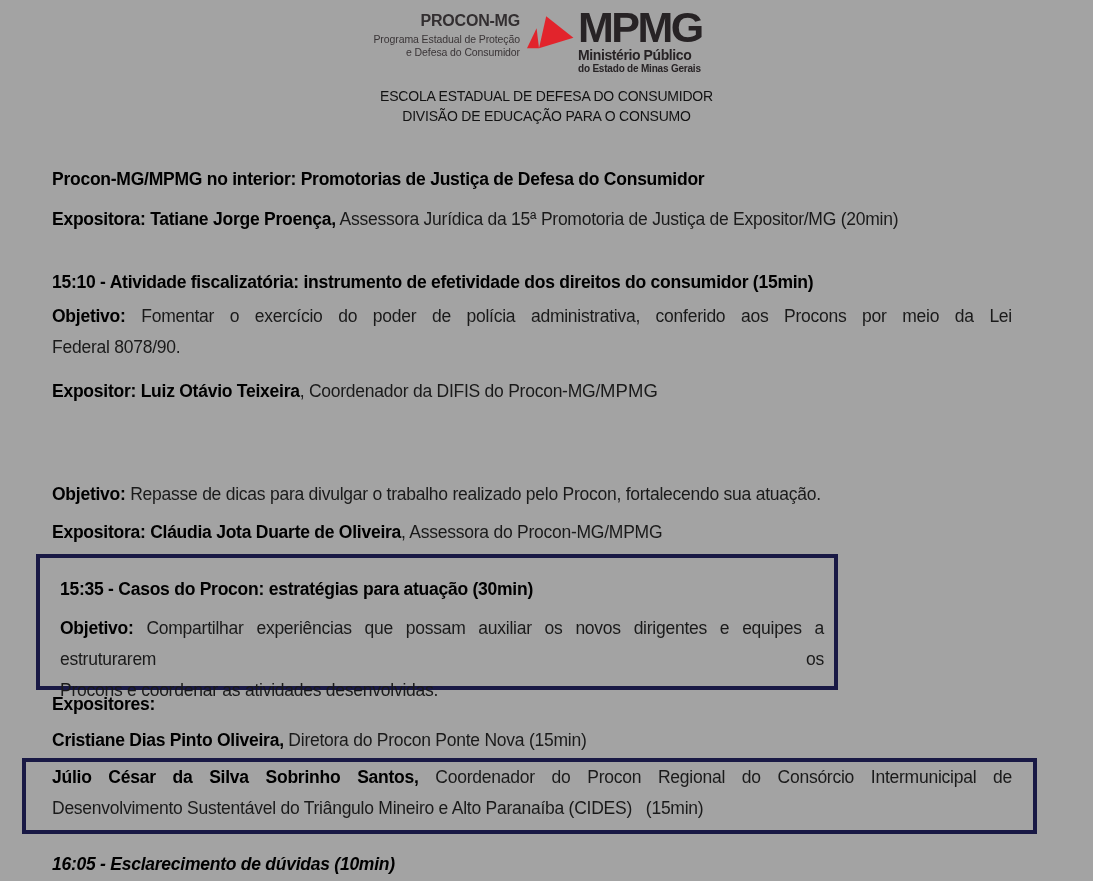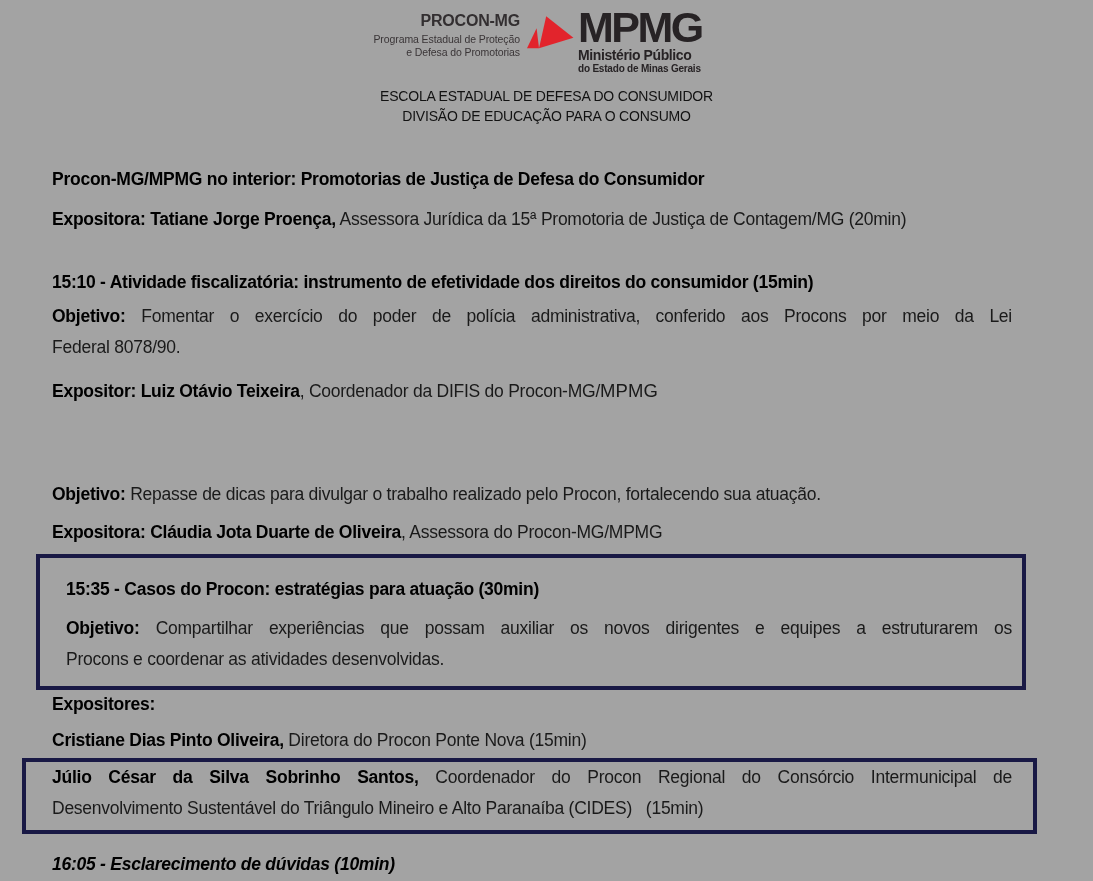--- a/index.html
+++ b/index.html
@@ -37,57 +37,57 @@
     -moz-text-align-last:justify;
     text-align-last:justify;
   }
   .mpmg-inline{font-size:18.5px;letter-spacing:0.1px;}
   
   .hbox{
     box-sizing:border-box;
     border:4px solid #191945;
     background:transparent;
   }
-  .box1{top:554px;left:36px;width:990px;height:136px;padding:18px 10px 0 26px;}
+  .box1{top:554px;left:36px;width:802px;height:136px;padding:18px 10px 0 20px;}
   .box1 .bx-title{position:static;left:auto;width:auto;line-height:26px;}
   .box1 .bx-obj{position:static;left:auto;width:auto;line-height:31px;margin-top:11px;}
   .box1 .bx-obj2{position:static;left:auto;width:auto;line-height:31px;}
   .box2{top:758px;left:22px;width:1015px;height:76px;padding:0 21px 0 26px;}
   .box2 .bx-line{position:static;left:auto;width:auto;line-height:31px;}
 </style>
 </head>
 <body>
 
 <div class="page">
 
   <div class="abs procon-block">
     <div class="procon-title">PROCON-MG</div>
     <div class="procon-sub">Programa Estadual de Proteção</div>
-    <div class="procon-sub">e Defesa do Promotorias</div>
+    <div class="procon-sub">e Defesa do Consumidor</div>
   </div>
 
   <div class="abs mpmg-block">
     <svg class="mpmg-icon" viewBox="0 0 60 42" aria-hidden="true">
       <polygon points="24,0 58,27 15,40" fill="#e2242c"></polygon>
       <polygon points="0,40 12,15 15,40" fill="#e2242c"></polygon>
     </svg>
     <div class="mpmg-text">
       <div class="mpmg-acronym">MPMG</div>
       <div class="mpmg-name1">Ministério Público</div>
       <div class="mpmg-name2">do Estado de Minas Gerais</div>
     </div>
   </div>
 
   <div class="abs school">
     <div>ESCOLA ESTADUAL DE DEFESA DO CONSUMIDOR</div>
     <div>DIVISÃO DE EDUCAÇÃO PARA O CONSUMO</div>
   </div>
 
   <div class="abs line bold" style="top:164px;">Procon-MG/MPMG no interior: Promotorias de Justiça de Defesa do Consumidor</div>
-  <div class="abs line" style="top:204px;"><span class="bold">Expositora: Tatiane Jorge Proença,</span><span> Assessora Jurídica da 15ª Promotoria de Justiça de Contagem/MG (20min)</span></div>
+  <div class="abs line" style="top:204px;"><span class="bold">Expositora: Tatiane Jorge Proença,</span><span> Assessora Jurídica da 15ª Promotoria de Justiça de Expositor/MG (20min)</span></div>
 
   <div class="abs line bold" style="top:267px;">15:10 - Atividade fiscalizatória: instrumento de efetividade dos direitos do consumidor (15min)</div>
   <div class="abs line just" style="top:301px;"><span class="bold">Objetivo:</span><span> Fomentar o exercício do poder de polícia administrativa, conferido aos Procons por meio da Lei</span></div>
   <div class="abs line" style="top:332px;">Federal 8078/90.</div>
   <div class="abs line" style="top:376px;"><span class="bold">Expositor: Luiz Otávio Teixeira</span><span>, Coordenador da DIFIS do Procon-MG/</span><span class="mpmg-inline">MPMG</span></div>
 
   <div class="abs line" style="top:479px;"><span class="bold">Objetivo:</span><span> Repasse de dicas para divulgar o trabalho realizado pelo Procon, fortalecendo sua atuação.</span></div>
   <div class="abs line" style="top:517px;"><span class="bold">Expositora: Cláudia Jota Duarte de Oliveira</span><span>, Assessora do Procon-MG/MPMG</span></div>
 
   <div class="abs hbox box1">

